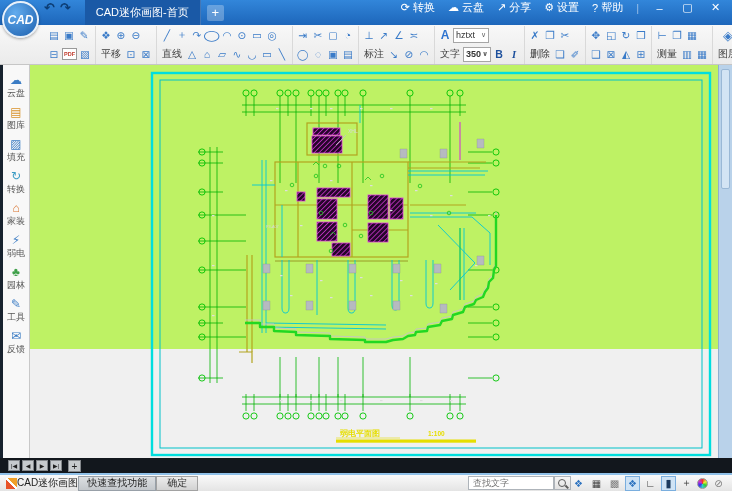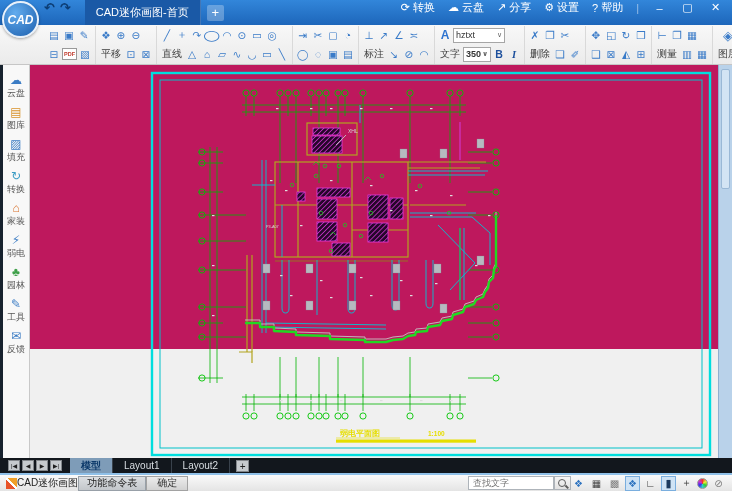--- a/index.html
+++ b/index.html
@@ -24,38 +24,38 @@
 .winbtn{width:15px;text-align:center;font-size:11px;cursor:default;}
 
 
 .toolbar{position:absolute;top:25px;left:0;width:732px;height:40px;background:linear-gradient(#f8f8f8,#ebebeb);border-bottom:1px solid #c6c6c6;display:flex;align-items:center;padding-left:44px;overflow:hidden;}
 .tgroup{display:flex;flex-direction:column;justify-content:center;gap:2px;padding:0 3px;border-right:1px solid #d9d9d9;flex-shrink:0;height:38px;}
 .trow{display:flex;align-items:center;gap:1px;height:17px;}
 .ticons{display:flex;align-items:center;gap:1px;}
 .tbi{width:14px;height:16px;display:flex;align-items:center;justify-content:center;font-size:10.5px;color:#3a7bc8;flex-shrink:0;cursor:default;}
 .tlabel{font-size:10px;color:#3b3b3b;padding:0 2px;white-space:nowrap;cursor:default;}
 .sel{display:flex;align-items:center;justify-content:space-between;border:1px solid #a6a6a6;background:#fff;height:15px;font-size:9px;color:#333;padding:0 2px;cursor:default;}
-.sel.font{width:52px;text-align:center;}
+.sel.font{width:36px;text-align:center;}
 .sel.size{width:28px;font-weight:bold;}
 .car{font-size:7px;color:#666;}
 .tbi.a-color{font-weight:bold;color:#2f74d0;font-size:12px;}
 .tbi.bold{font-weight:bold;color:#1c4f9c;}
 .tbi.italic{font-style:italic;font-weight:bold;color:#1c4f9c;font-family:"Liberation Serif","DejaVu Serif",serif;}
 .tbi[data-name="pdf-icon"]{font-size:5.5px;font-weight:bold;color:#c0392b;border:1px solid #999;height:12px;width:15px;background:#fff;}
 .tbi[data-name="ellipse-icon"]{transform:scaleX(1.45);}
 .tbi[data-name="layers-icon"]{font-size:13px;}
 
 
 .sidebar{position:absolute;left:0;top:65px;width:30px;height:393px;background:#f8f8f8;border-right:1px solid #c9c9c9;border-left:3px solid #17222e;display:flex;flex-direction:column;align-items:center;padding-top:7px;gap:4px;}
 .sb-item{display:flex;flex-direction:column;align-items:center;gap:1px;width:100%;padding:2px 0;cursor:default;}
 .sb-icon{font-size:12px;line-height:13px;}
 .sb-label{font-size:9px;color:#555;line-height:10px;white-space:nowrap;}
 
 
-.canvas{position:absolute;left:30px;top:65px;width:688px;height:284px;background:#be185d;}
+.canvas{position:absolute;left:30px;top:65px;width:688px;height:284px;background:#bef264;}
 .canvas svg{position:absolute;left:0;top:0;}
 .vscroll{position:absolute;left:718px;top:65px;width:14px;height:393px;background:#b9d2ea;border-left:1px solid #8fb0d0;}
 .vscroll .thumb{position:absolute;left:2px;top:4px;width:9px;height:120px;background:#d3e4f4;border:1px solid #9ab8d6;border-radius:2px;}
 
 .fr2{fill:none;stroke:#00dede;stroke-width:2.4;}
 .fr1{fill:none;stroke:#00c2ca;stroke-width:1;}
 .ax{stroke:#00b400;stroke-width:.8;fill:none;}
 .axb{stroke:#00c400;fill:none;stroke-width:.9;}
 .ol{stroke:#b2a41e;fill:none;stroke-width:1.2;}
 .ol2{stroke:#8f8516;fill:none;stroke-width:.8;}
@@ -659,32 +659,27 @@
       <div class="thumb" data-name="scrollbar-thumb"></div>
     </div>
 
   <div class="sheetbar" data-name="sheet-tab-bar">
     <span class="snavs" style="display:flex;gap:2px;">
       <span class="snav" data-name="sheet-nav-button">|◀</span>
         <span class="snav" data-name="sheet-nav-button">◀</span>
         <span class="snav" data-name="sheet-nav-button">▶</span>
         <span class="snav" data-name="sheet-nav-button">▶|</span>
     </span>
-    <span class="stabs">
-      <span class="stab active" data-name="sheet-tab">模型</span>
-        <span class="stab" data-name="sheet-tab">Layout1</span>
-        <span class="stab" data-name="sheet-tab">Layout2</span>
-    </span>
     <span class="sadd" data-name="add-layout-button">+</span>
   </div>
 
   <div class="statusbar" data-name="status-bar">
     <span class="sb-logo" data-name="app-badge-icon"></span>
     <span class="sb-app" data-name="app-name">CAD迷你画图</span>
-    <span class="cmdbtn" data-name="command-table-button">功能命令表</span>
+    <span class="cmdbtn" data-name="command-table-button">快速查找功能</span>
     <span class="okbtn" data-name="ok-button">确定</span>
     <span class="spacer" data-name="statusbar-spacer"></span>
     <input class="findinput" type="text" data-name="find-text-input" placeholder="查找文字" style="">
     <span class="magbtn" data-name="search-icon"></span>
     <span class="sbicons">
       <span class="sbi" data-name="node-display-icon" data-cls="blue">❖</span>
         <span class="sbi" data-name="grid-dark-icon" data-cls="dark">▦</span>
         <span class="sbi" data-name="grid-light-icon" data-cls="gray">▩</span>
         <span class="sbi" data-name="osnap-icon" data-cls="blue on">❖</span>
         <span class="sbi" data-name="ortho-icon" data-cls="dark">∟</span>

